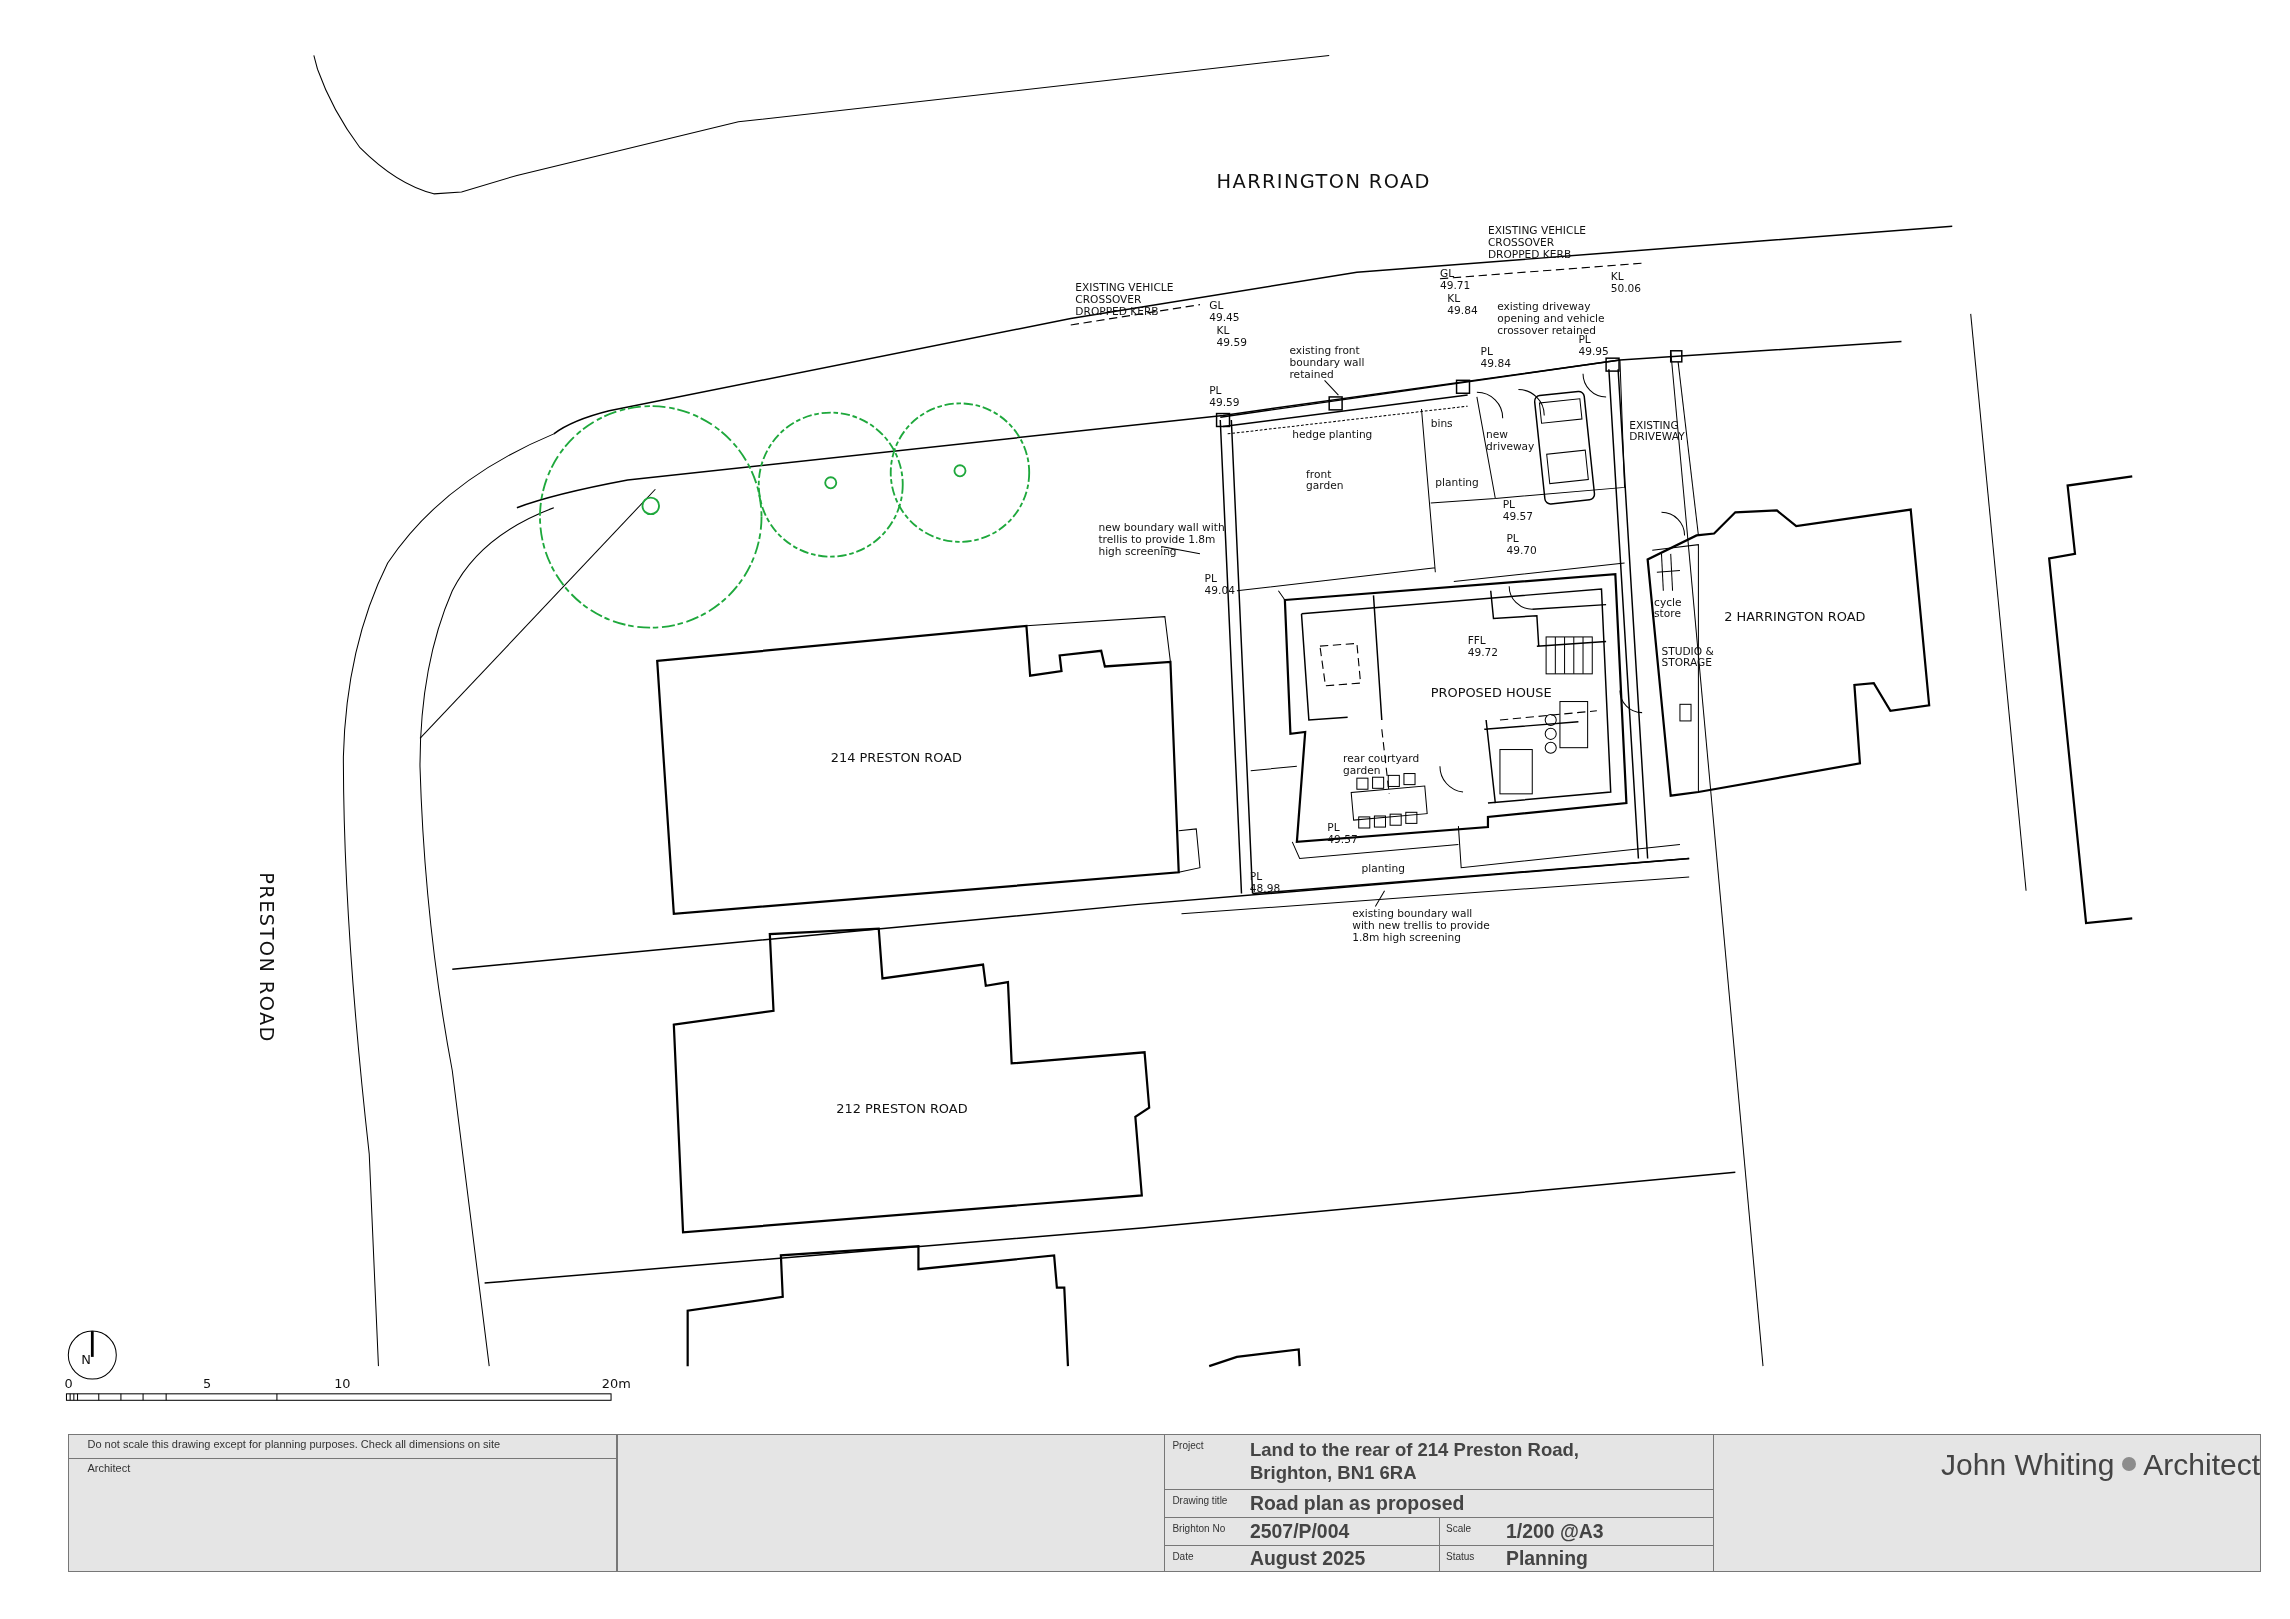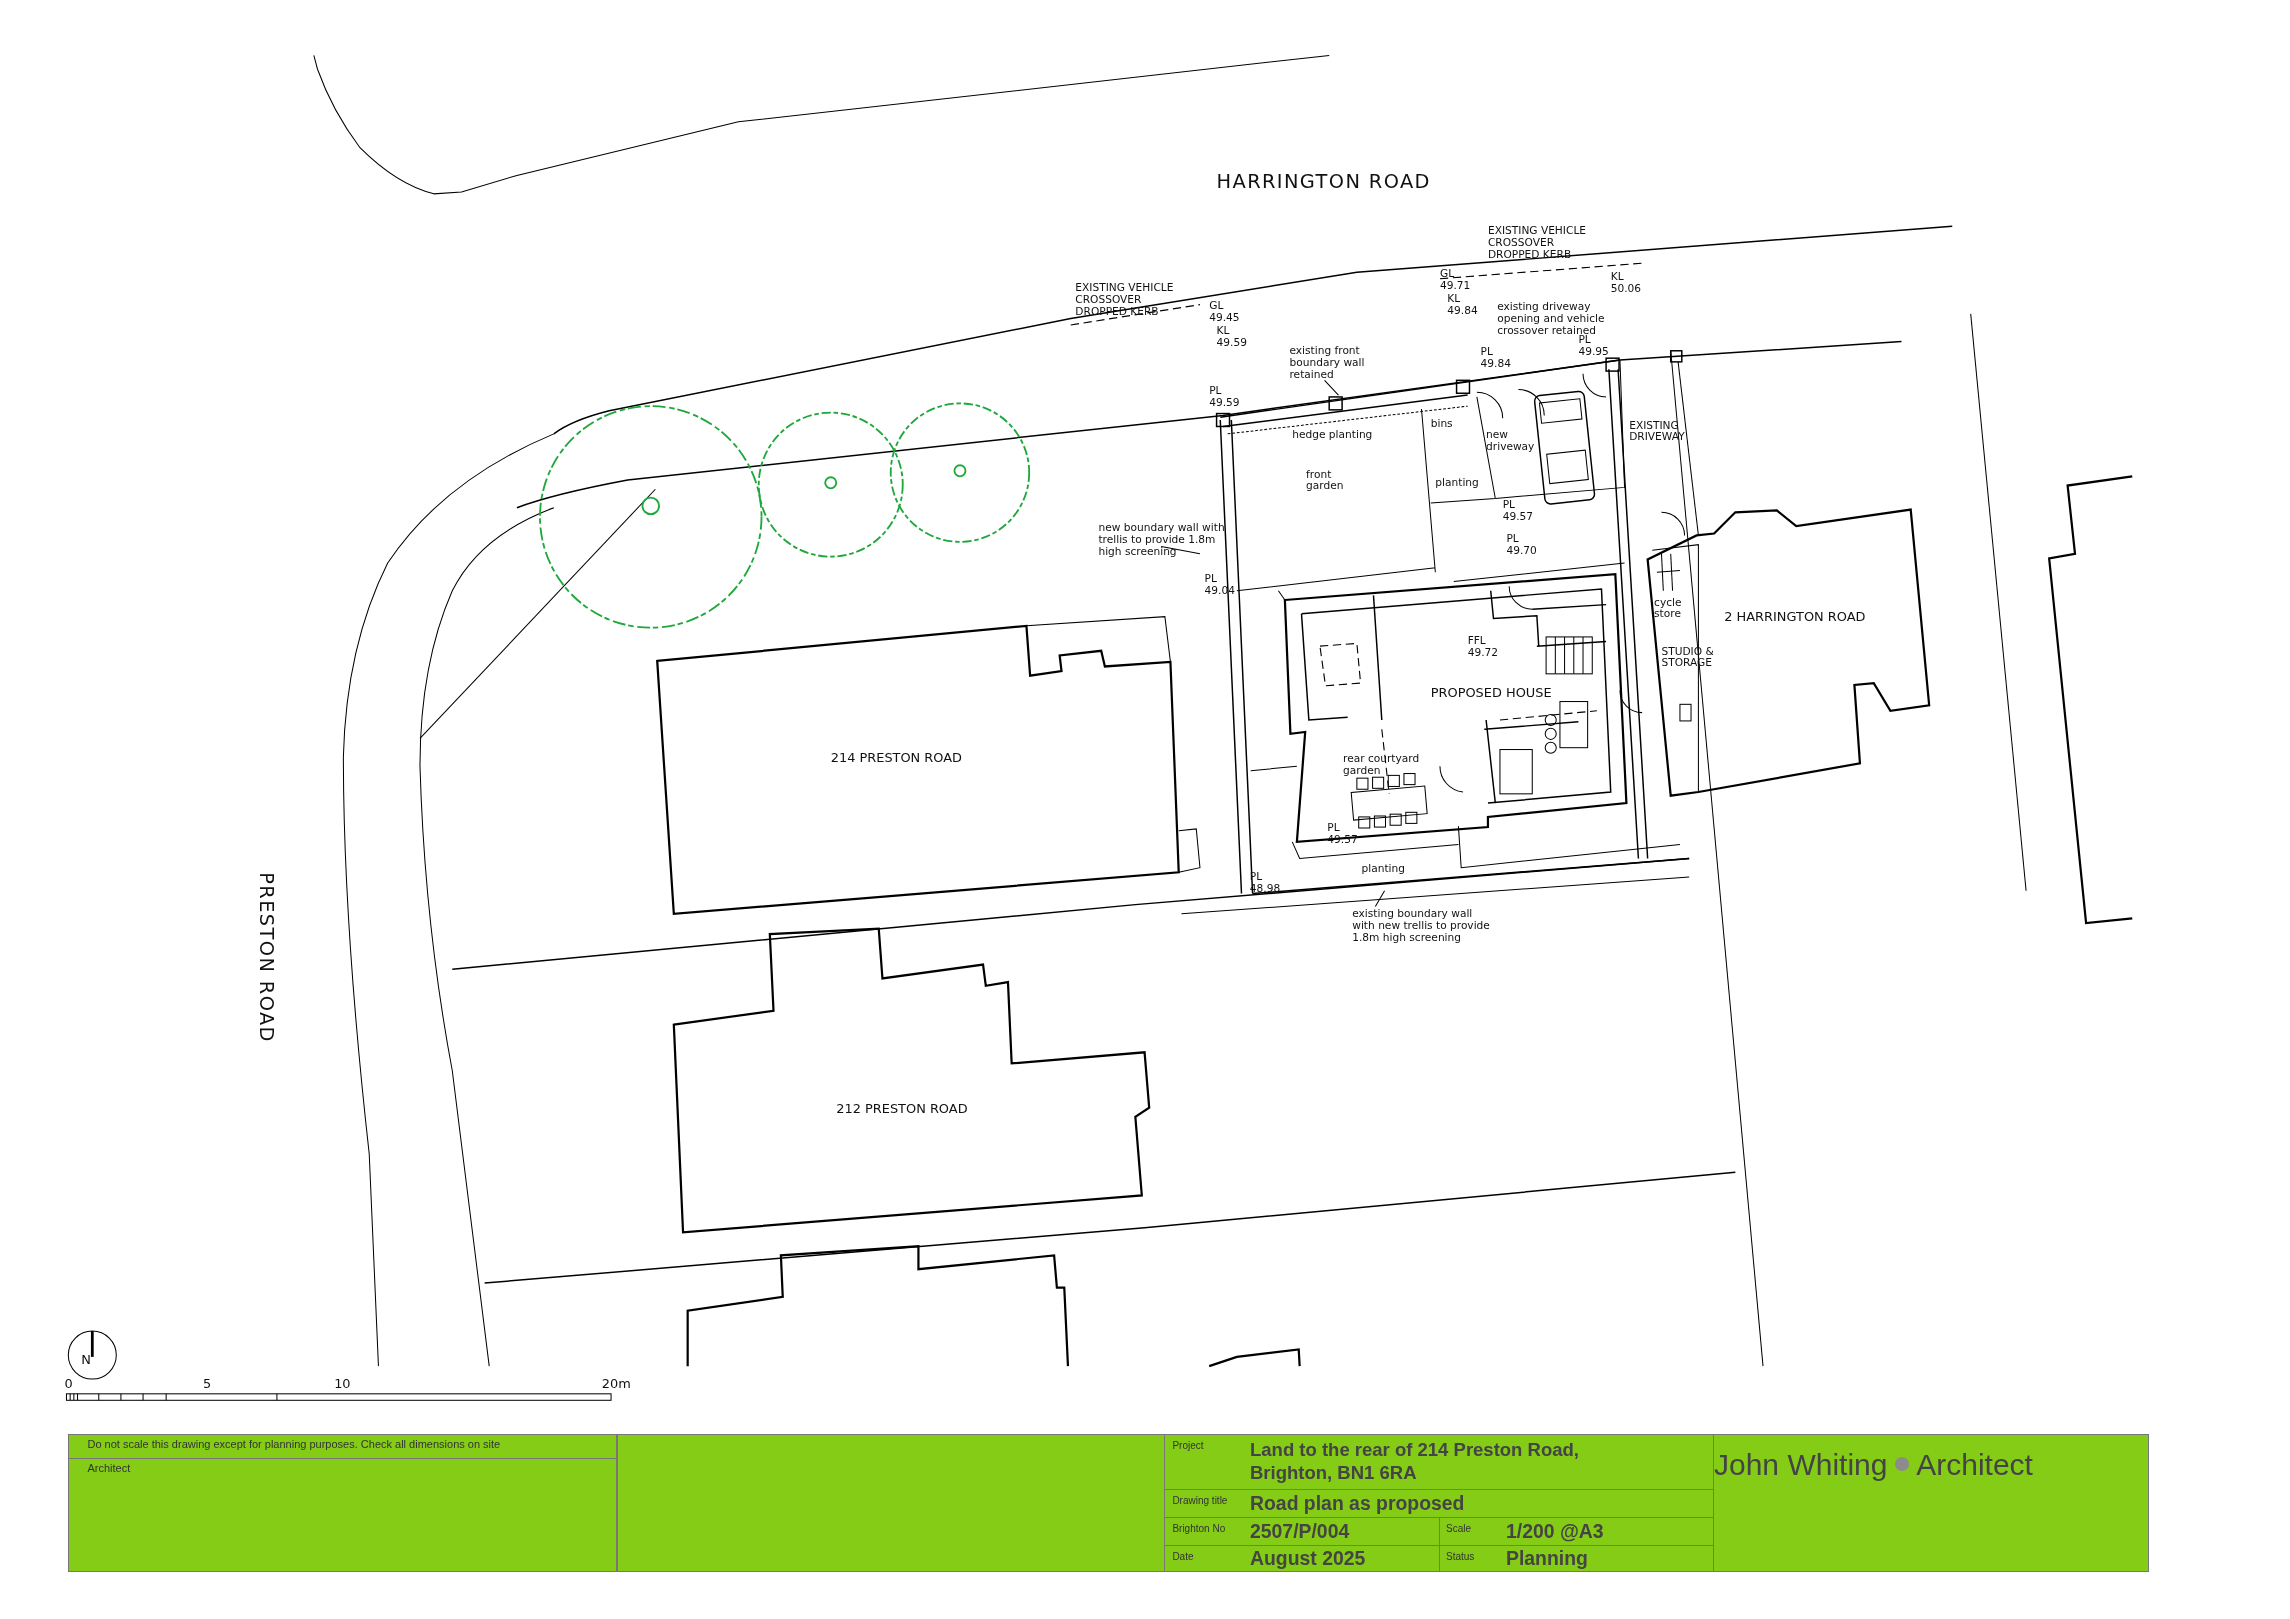--- a/index.html
+++ b/index.html
@@ -9,33 +9,33 @@
   .ln-thin { stroke: #000; stroke-width: 1.1; fill: none; }
   .ln-bold { stroke: #000; stroke-width: 2.4; fill: none; }
   .ln-dash { stroke: #000; stroke-width: 1.2; fill: none; stroke-dasharray: 9 5; }
   .tree { stroke: #1ea83c; stroke-width: 2; fill: none; }
   .cad { font-family: "DejaVu Sans", sans-serif; fill: #111; }
   .cad-sm { font-size: 11.5px; }
   .cad-md { font-size: 14px; }
   .cad-road { font-size: 21px; letter-spacing: 1.5px; }
 
   
-  .tb { position: absolute; border: 1.4px solid #777; box-sizing: border-box; background: #84cc16; }
+  .tb { position: absolute; border: 1.4px solid #777; box-sizing: border-box; background: #e5e5e5; }
   .tb-notes { left: 68px; top: 1434px; width: 549px; height: 138px; }
   .tb-notes .row1 { height: 24px; border-bottom: 1.4px solid #777; font-size: 11px; padding: 2.8px 0 0 18.5px; box-sizing: border-box; color: #333; }
   .tb-notes .row2 { font-size: 11px; padding: 2.8px 0 0 18.5px; color: #333; }
   .tb-blank { left: 617px; top: 1434px; width: 548px; height: 138px; }
   .tb-info { left: 1164px; top: 1434px; width: 550px; height: 138px; }
   .tb-info .r { position: absolute; left: 0; right: 0; border-bottom: 1.4px solid #777; box-sizing: border-box; }
   .tb-info .lbl { position: absolute; left: 7.4px; top: 4.6px; font-size: 10px; color: #333; text-align: right; }
   .tb-info .val { position: absolute; left: 85px; top: 2.8px; font-size: 19.4px; color: #444; line-height: 24px; font-weight: bold; }
   .tb-info .vsep { position: absolute; top: 0; bottom: 0; left: 274px; border-left: 1.4px solid #777; }
   .tb-info .lbl2 { left: 281px; }
   .tb-info .val2 { left: 341px; }
-  .tb-firm { left: 1713px; top: 1434px; width: 436px; height: 138px; text-align: left; }
+  .tb-firm { left: 1713px; top: 1434px; width: 548px; height: 138px; text-align: right; }
   .tb-firm .name { margin-top: 13px; font-size: 30px; color: #444; }
   .tb-firm .dot { display: inline-block; width: 14px; height: 14px; border-radius: 50%; background: #8c8c8c; margin: 0 7.4px; vertical-align: middle; position: relative; top: -2.8px; }
   .tb-firm .addr { font-size: 14px; color: #333; line-height: 18.5px; margin-top: 11px; }
 </style>
 </head>
 <body>
 
 <svg id="drawing" viewBox="0 0 2482 1755" xmlns="http://www.w3.org/2000/svg">
 
   <path class="ln-thin" d="M 340 60 L 344 75 Q 360 120 390 160 Q 430 200 470 210 L 500 208 L 560 190 L 800 132 L 1440 60"></path>

